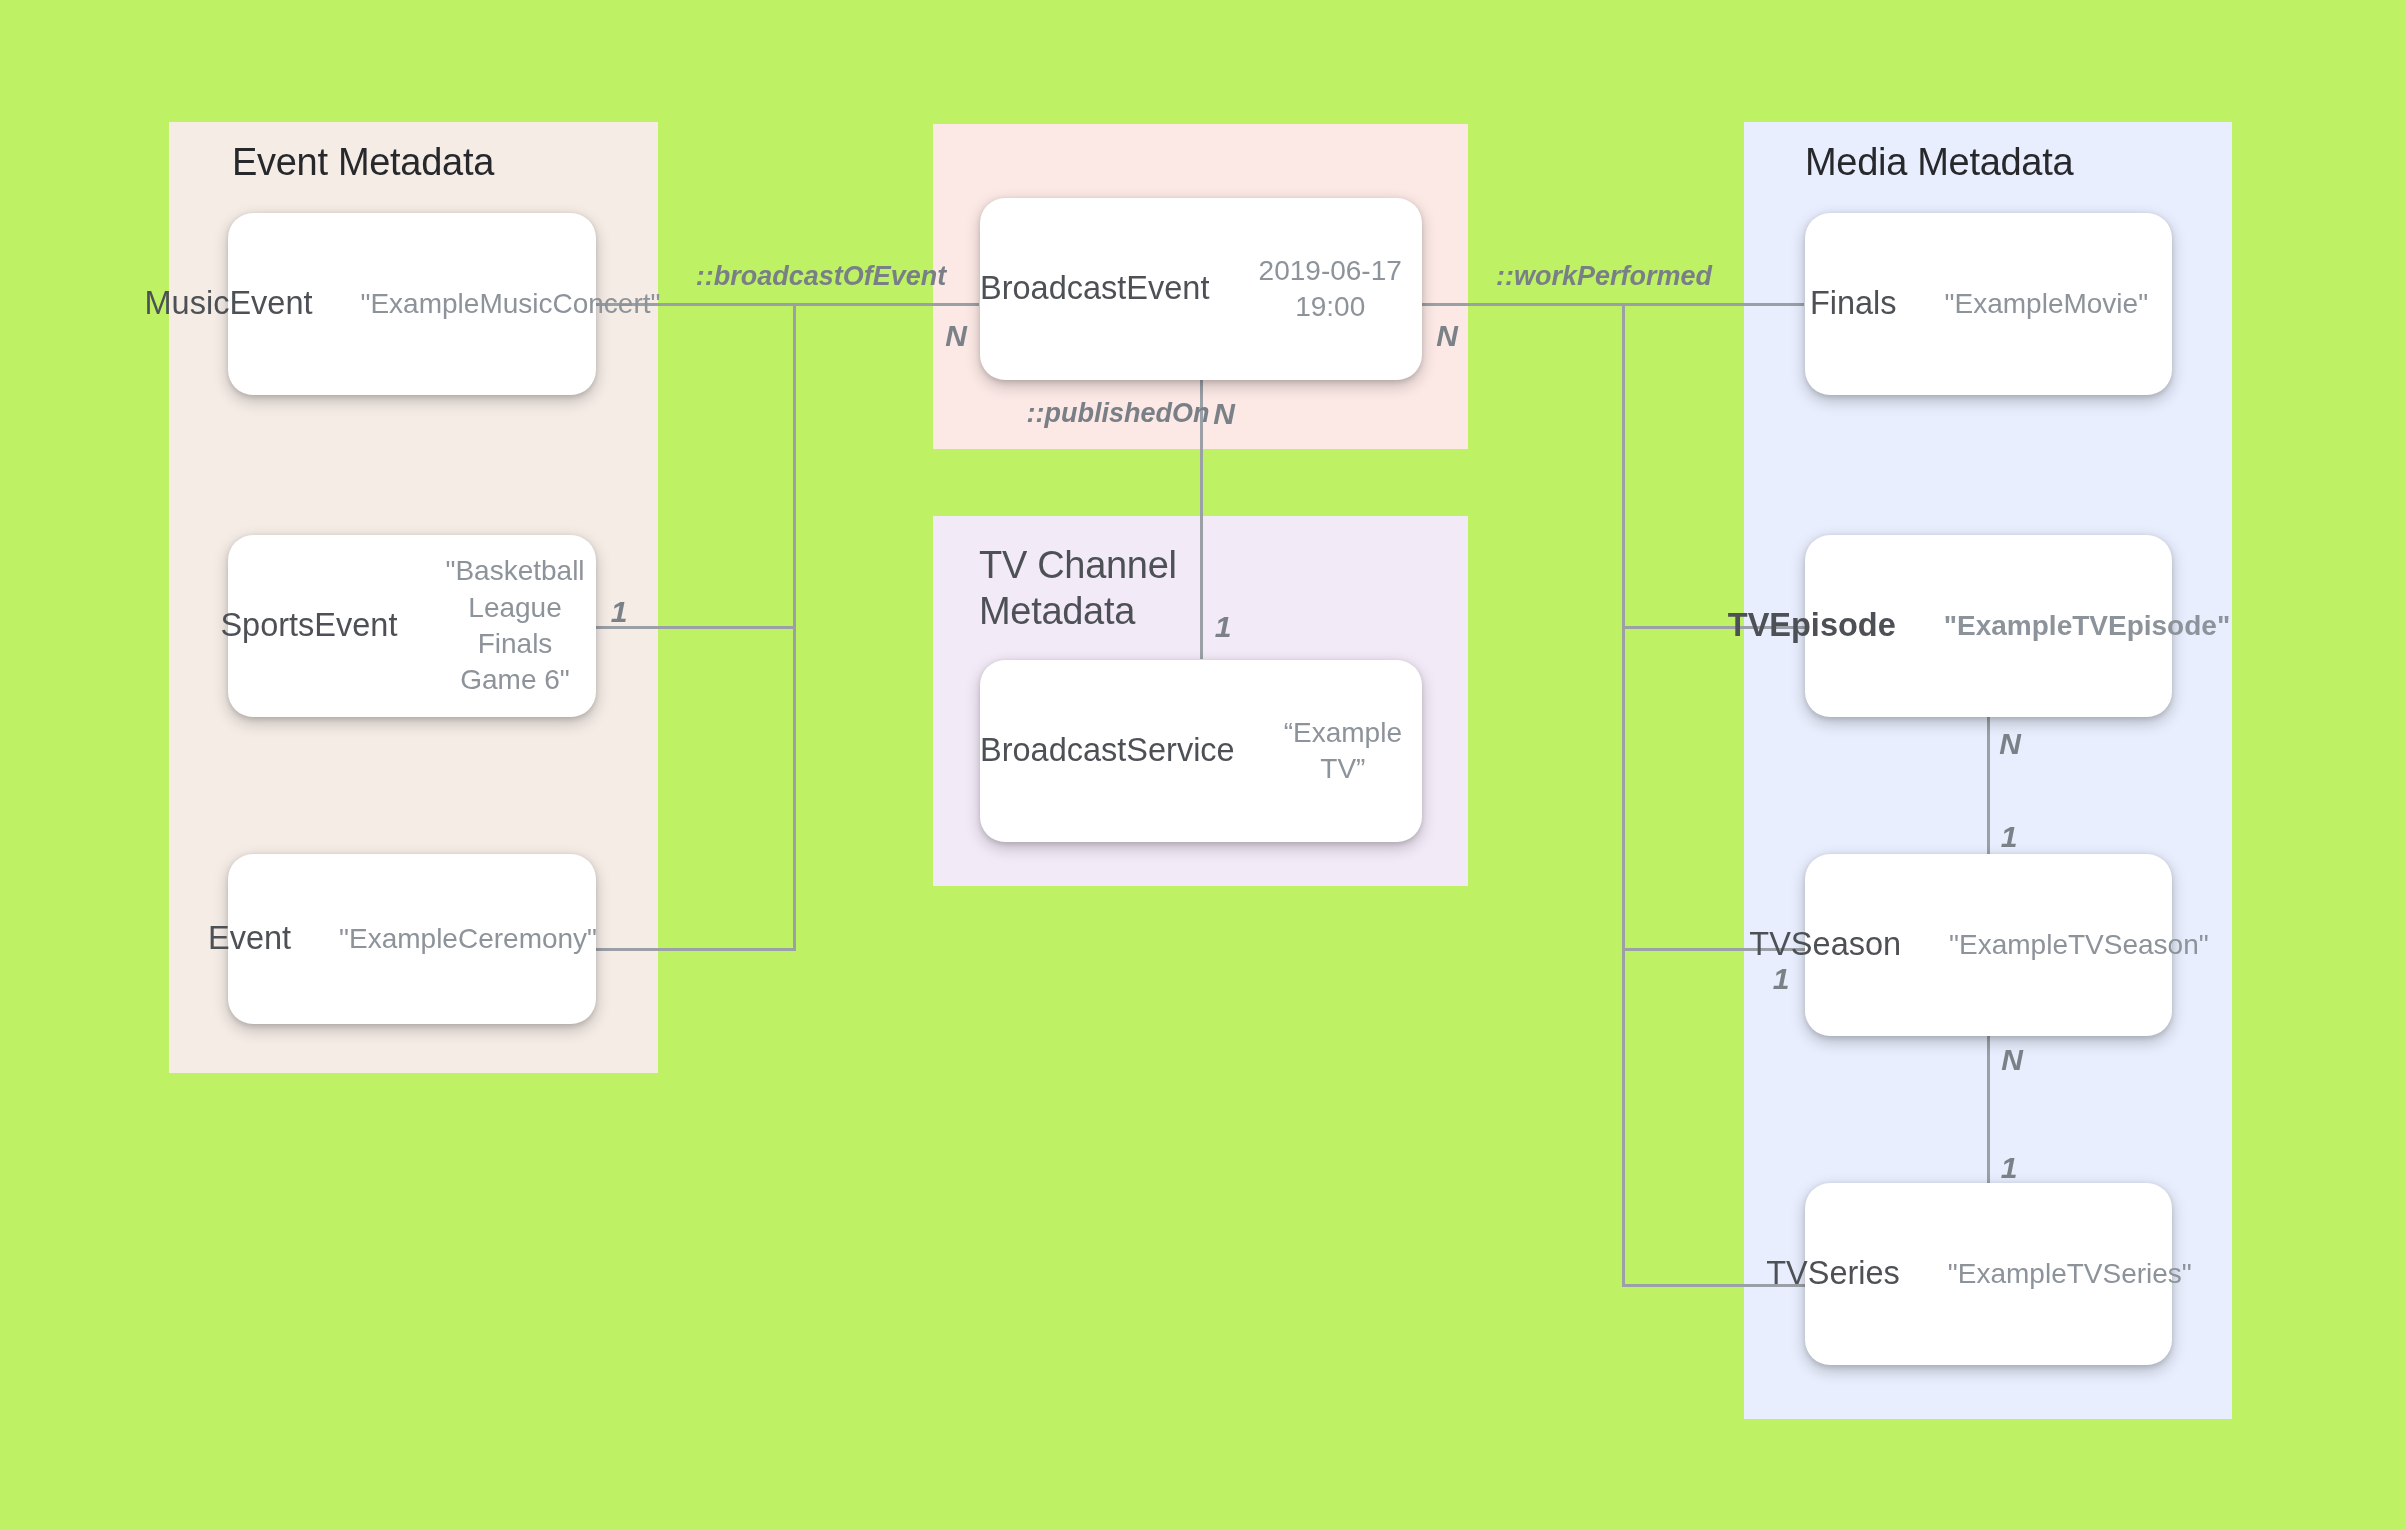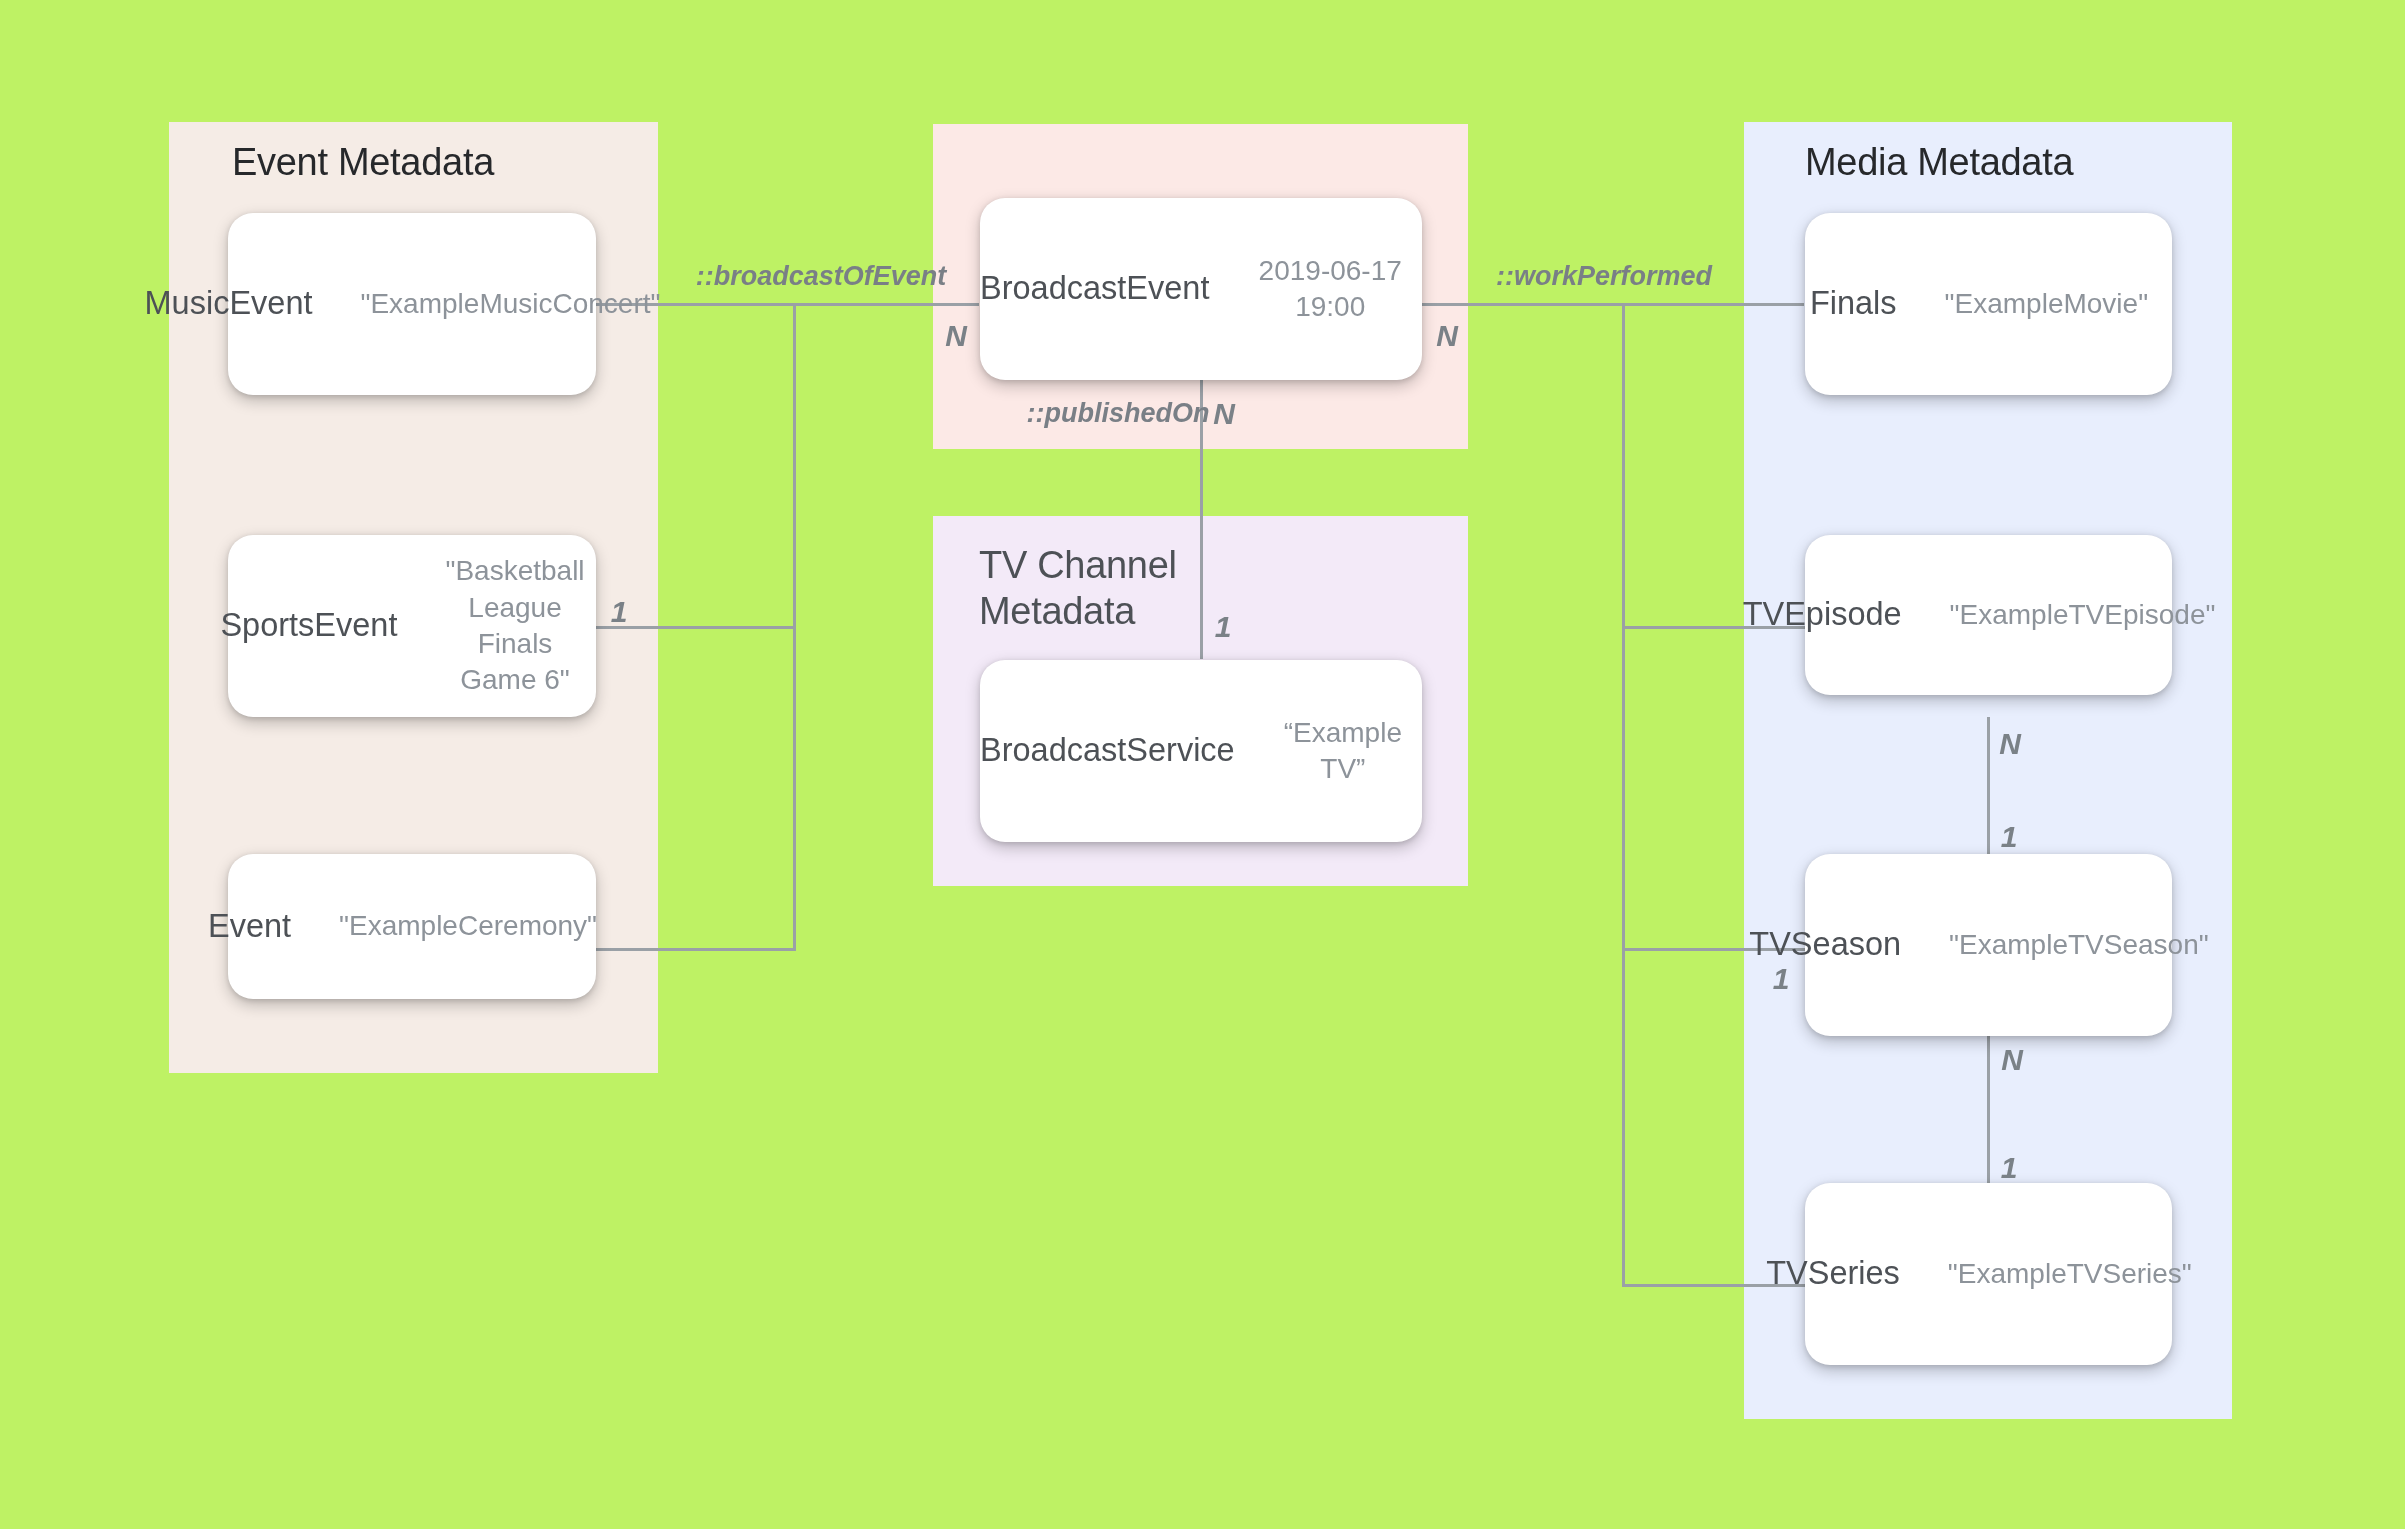--- a/index.html
+++ b/index.html
@@ -49,25 +49,25 @@
     position:absolute;z-index:2;
     background:#FFFFFF;border-radius:25px;
     box-shadow:0 5.7px 15.3px rgba(0,0,0,0.22),0 1.9px 4.8px rgba(0,0,0,0.12);
     display:flex;flex-direction:row;align-items:center;justify-content:center;
     gap:29px;text-align:center;
   }
   .card-title{font-size:32.5px;color:#4D5156;line-height:1.15;}
   .card-subtitle{font-size:28px;color:#8D939A;line-height:1.3;padding:0 19px;}
   #card-musicevent{left:228px;top:213px;width:368px;height:182px;}
   #card-sportsevent{left:228px;top:535px;width:368px;height:182px;}
-  #card-event{left:228px;top:854px;width:368px;height:145px;}
+  #card-event{left:228px;top:854px;width:368px;height:170px;}
   #card-broadcastevent{left:980px;top:198px;width:442px;height:182px;}
   #card-broadcastservice{left:980px;top:660px;width:442px;height:182px;}
   #card-movie{left:1805px;top:213px;width:367px;height:182px;}
-  #card-tvepisode{left:1805px;top:535px;width:367px;height:160px;}
+  #card-tvepisode{left:1805px;top:535px;width:367px;height:182px;font-weight:bold;}
   #card-tvseason{left:1805px;top:854px;width:367px;height:182px;}
   #card-tvseries{left:1805px;top:1183px;width:367px;height:182px;}
 
   
   .rel-label{
     position:absolute;z-index:3;transform:translate(-50%,-50%);
     font-style:italic;font-weight:700;font-size:27px;color:#797F86;white-space:nowrap;margin-left:22px;
   }
   .card-label{
     position:absolute;z-index:3;transform:translate(-50%,-50%);

